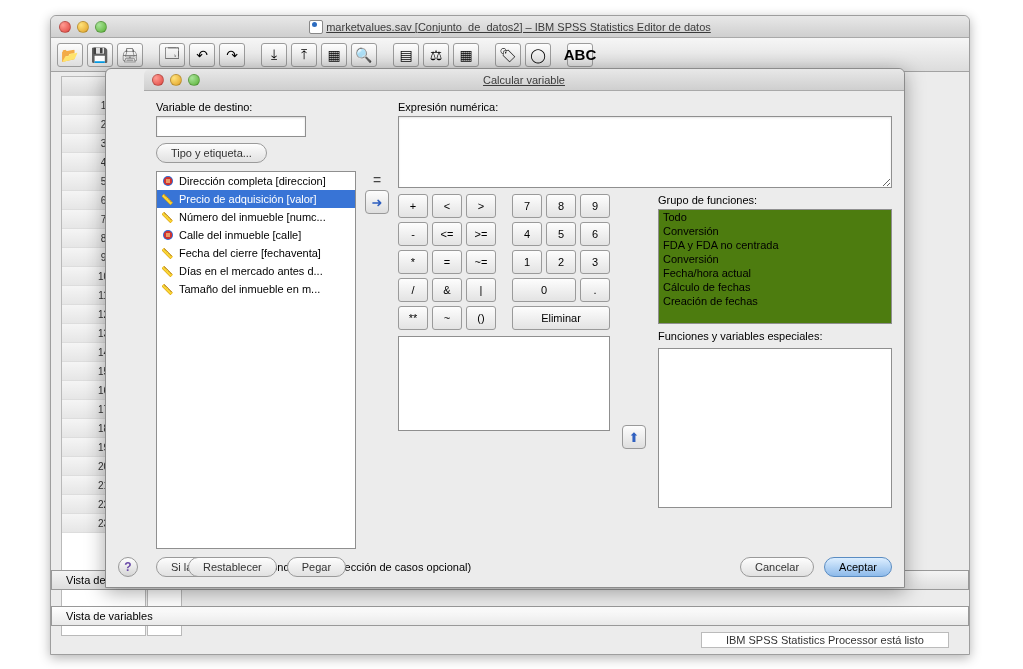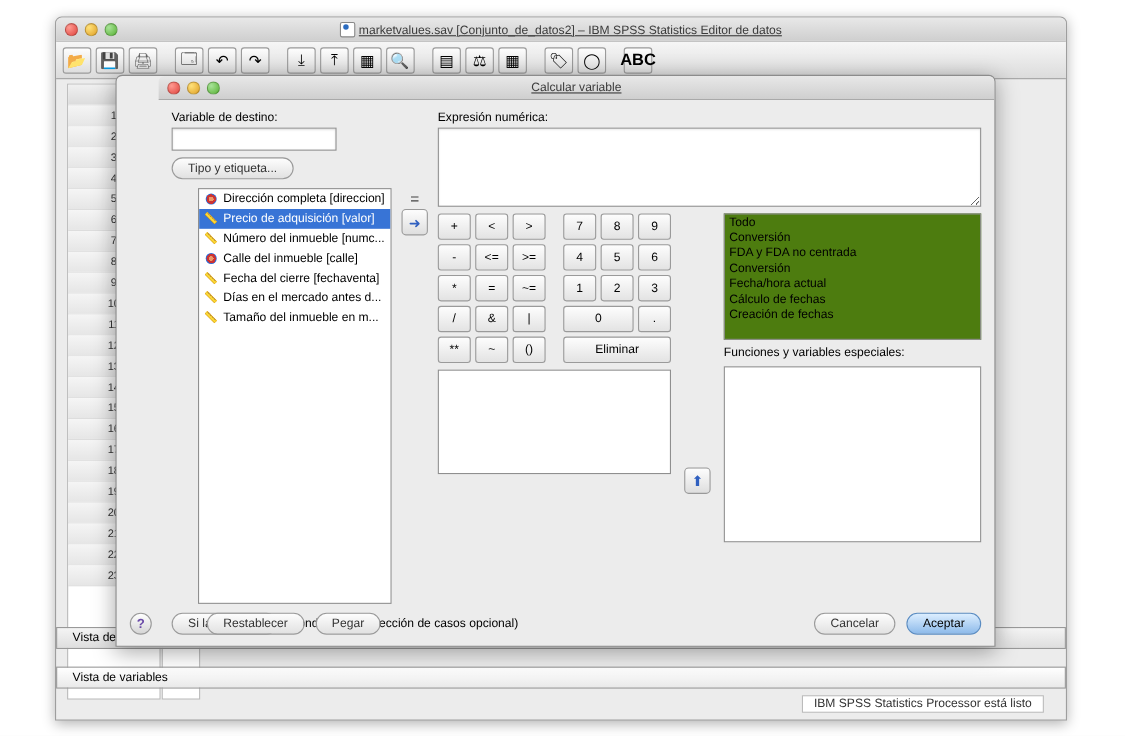--- a/index.html
+++ b/index.html
@@ -23,35 +23,35 @@
 .disk-ic{color:#888;}
 .print-ic{color:#666;}
 .sheet { position: absolute; left: 10px; top: 60px; width: 85px; height: 560px; background: #fff; border: 1px solid #b9b9b9; }
 .rowh { height: 19px; border-bottom: 1px solid #ddd; display:flex;align-items:center;justify-content:center;font-size:10px;color:#333; background:linear-gradient(#f5f5f5,#e6e6e6);}
 .rowh:first-child{background:linear-gradient(#f0f0f0,#dcdcdc);}
 .col2 { position:absolute; left:96px; top:60px; width: 35px; height: 560px; background:#fff; border:1px solid #b9b9b9;}
 .cell2 { height:19px;border-bottom:1px solid #ddd;font-size:10px;padding:2px 3px;color:#333;}
 .viewtabs { position:absolute; bottom: 28px; left: 0; right:0; display:flex; justify-content:center; gap:16px;flex-direction:column;}
 .vtab { font-size:11px; padding: 3px 14px; background:linear-gradient(#f4f4f4,#dedede); border:1px solid #999;}
 .vtab.active{font-weight:normal;background:linear-gradient(#fff,#e9e9e9);}
-.statusbar{position:absolute;bottom:6px;right:20px;font-size:11px;color:#333;background:#fff;border:1px solid #bbb;padding:1px 10px;text-align:center;}
+.statusbar{position:absolute;bottom:6px;right:20px;font-size:11px;color:#333;background:#fff;border:1px solid #bbb;padding:1px 24px;text-align:center;}
 
 
 .dialog { position: absolute; top: 68px; left: 105px; width: 800px; height: 520px; background: #ececec; border: 1px solid #8c8c8c; border-radius: 6px 6px 0 0; box-shadow: 0 4px 20px rgba(0,0,0,0.35); padding-left: 38px; }
 .dialog .titlebar { justify-content: flex-start; }
 .dbody { padding: 10px 12px; display: grid; grid-template-columns: 200px 30px 1fr; grid-template-rows: auto auto 1fr auto auto; column-gap: 6px; height: calc(100% - 22px); }
 
 .lbl { font-size: 11px; color: #000; margin-bottom: 3px; }
 .textfield { width: 150px; height: 21px; background: #fff; border: 1px solid #8f8f8f; border-radius: 0; box-shadow: inset 0 1px 2px rgba(0,0,0,0.15); font-size:11px; padding:2px 3px;}
 .aquabtn { height: 20px; padding: 0 14px; background: linear-gradient(#fdfdfd,#e1e1e1); border: 1px solid #9a9a9a; border-radius: 10px; font-size: 11px; color: #333; cursor:pointer; display:inline-flex;align-items:center;}
 .aquabtn.default{ background: linear-gradient(#dceeff,#8dbaea); border-color:#5a8cc2; color:#000;}
 .aquabtn:disabled { color:#aaa; }
 
 .left-col { grid-column: 1; grid-row: 1 / span 4; display:flex; flex-direction:column; }
-.varlist { margin-top:8px; flex:1; background:#fff; border:1px solid #8f8f8f; overflow:auto; font-size:11px;margin-left:24px;}
+.varlist { margin-top:8px; flex:1; background:#fff; border:1px solid #8f8f8f; overflow:auto; font-size:11px;}
 .varlist-item { padding: 2px 4px; display:flex; align-items:center; gap:4px; cursor:pointer;}
 .varlist-item.selected { background:#3874d6; color:#fff; }
 .vicon { width:14px;height:14px; display:inline-flex;align-items:center;justify-content:center;font-size:10px;}
 .vicon.nom::before{content:"";width:10px;height:10px;border-radius:50%;background:radial-gradient(#e96 30%,#c33 31% 60%,#36c 61%);}
 .vicon.scale{color:#c89020;}
 
 .eqsign { grid-column:2; grid-row:2; align-self:start; text-align:center; font-size:14px; color:#444; padding-top:2px;}
 .arrowbtn { width:24px;height:24px;background:linear-gradient(#fdfdfd,#dedede);border:1px solid #999;border-radius:4px;display:flex;align-items:center;justify-content:center;color:#3060c0;font-size:13px;cursor:pointer;}
 
 .right-top { grid-column:3; grid-row:1 / span 2; display:flex; flex-direction:column;}
@@ -293,20 +293,21 @@
             </div>
         </div>
         <div class="helparea" style="margin-left:0;"></div>
       </div>
       <div style="display:flex;flex-direction:column;justify-content:flex-end;padding-bottom:100px;">
          <div class="arrowbtn up-fn-btn">
             <span>⬆</span>
           </div>
       </div>
       <div class="funcs">
+        <div class="lbl">Grupo de funciones:</div>
         <div class="funclist" id="funclist">
             <div class="funclist-item">Todo</div>
             <div class="funclist-item">Conversión</div>
             <div class="funclist-item">FDA y FDA no centrada</div>
             <div class="funclist-item">Conversión</div>
             <div class="funclist-item">Fecha/hora actual</div>
             <div class="funclist-item">Cálculo de fechas</div>
             <div class="funclist-item">Creación de fechas</div>
           </div>
         <div class="lbl" style="margin-top:6px;">Funciones y variables especiales:</div>

